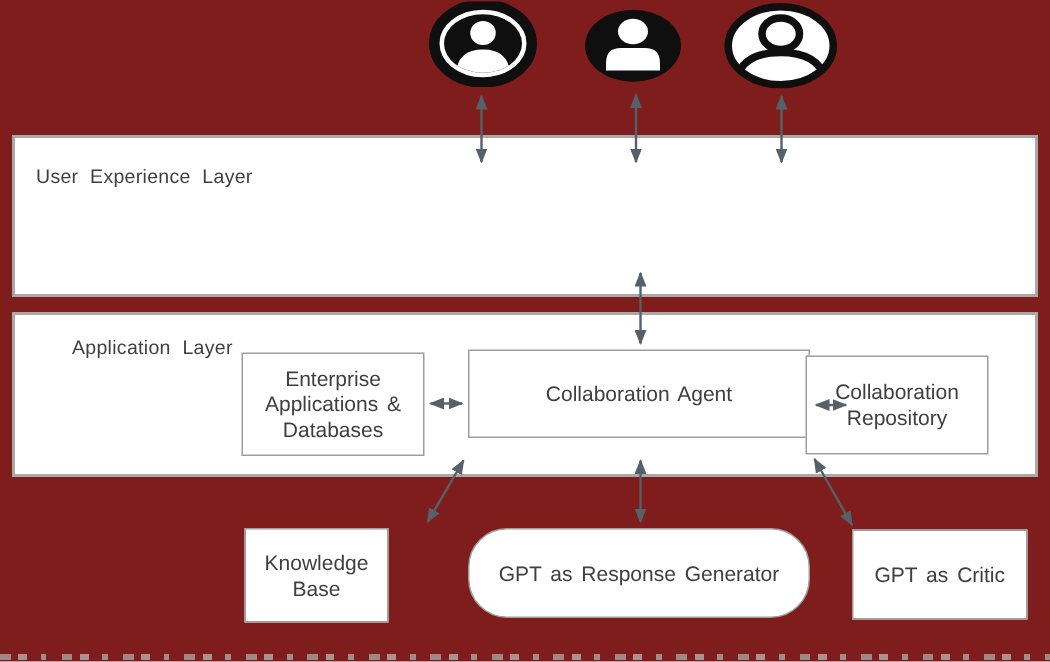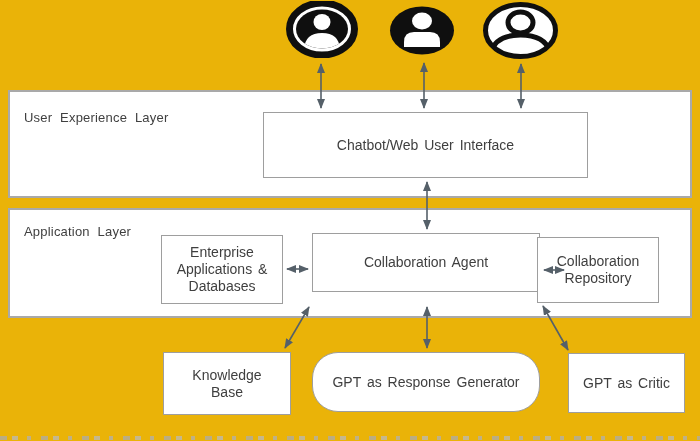--- a/index.html
+++ b/index.html
@@ -1,41 +1,41 @@
 <!DOCTYPE html>
 <html><head>
 <meta charset="utf-8">
 <style>
   html,body{margin:0;padding:0;background:#ffffff;}
   .canvas{
-    position:relative;width:700px;height:441px;background:#eab308;overflow:hidden;
+    position:relative;width:700px;height:441px;background:#7f1d1d;overflow:hidden;
     font-family:"Liberation Sans","DejaVu Sans",sans-serif;color:#3f3f3f;
   }
   .layer{
     position:absolute;left:8px;width:684px;border:2px solid #a9a9a9;background:#ffffff;box-sizing:border-box;
   }
   .layer-ux{top:90px;height:108px;}
   .layer-app{top:208px;height:110px;}
   .layer-ai{top:324px;height:105px;}
   .layer-label{
     position:absolute;left:14px;font-size:13px;letter-spacing:.2px;word-spacing:4px;color:#3f3f3f;line-height:17px;
   }
   .layer-ux .layer-label{top:17px;}
-  .layer-app .layer-label{top:13px;}
+  .layer-app .layer-label{top:13px;margin-left:24px;}
   .layer-ai .layer-label{top:14px;width:52px;}
   .box{
     position:absolute;border:1px solid #9e9e9e;background:#ffffff;box-sizing:border-box;
     display:flex;align-items:center;justify-content:center;text-align:center;
     font-size:14px;line-height:17px;word-spacing:2px;color:#3f3f3f;
   }
   .box-chatbot{left:263px;top:112px;width:325px;height:66px;}
   .box-enterprise{left:161px;top:235px;width:122px;height:69px;padding:12px 6px;}
   .box-agent{left:312px;top:233px;width:228px;height:59px;}
   .box-repo{left:537px;top:237px;width:122px;height:66px;padding:0 8px;}
-  .box-knowledge{left:163px;top:352px;width:128px;height:63px;padding:0 14px;}
+  .box-knowledge{left:163px;top:352px;width:96px;height:63px;padding:0 14px;}
   .box-gptgen{left:312px;top:352px;width:228px;height:60px;border-radius:26px;}
   .box-gptcritic{left:568px;top:353px;width:117px;height:60px;}
   .icon{position:absolute;}
   .icon-u1{left:286px;top:1px;}
   .icon-u2{left:389px;top:6px;}
   .icon-u3{left:482px;top:2px;}
   .overlay{position:absolute;left:0;top:0;pointer-events:none;}
   .caption-remnant{
     position:absolute;left:0;top:436px;width:700px;height:4px;opacity:.75;
     background:
@@ -72,23 +72,20 @@
         </clipPath>
       </defs>
     <ellipse cx="38.5" cy="28.5" rx="35" ry="26" fill="#ffffff" stroke="#0f0f0f" stroke-width="5"></ellipse>
     <ellipse cx="38.5" cy="20.5" rx="12.5" ry="10.5" fill="none" stroke="#0f0f0f" stroke-width="5"></ellipse>
     <path d="M9 50 Q14 33 38.5 33 Q63 33 68 50" fill="none" stroke="#0f0f0f" stroke-width="5" clip-path="url(#clip-u3)"></path>
   </svg>
 
   <div class="layer layer-ux">
     <div class="layer-label">User Experience Layer</div>
   </div>
-  <div class="box box-chatbot">
-    <span>Chatbot/Web User Interface</span>
-  </div>
 
   <div class="layer layer-app">
     <div class="layer-label">Application Layer</div>
   </div>
   <div class="box box-enterprise">
     <span>Enterprise Applications &amp; Databases</span>
   </div>
   <div class="box box-agent">
     <span>Collaboration Agent</span>
   </div>

